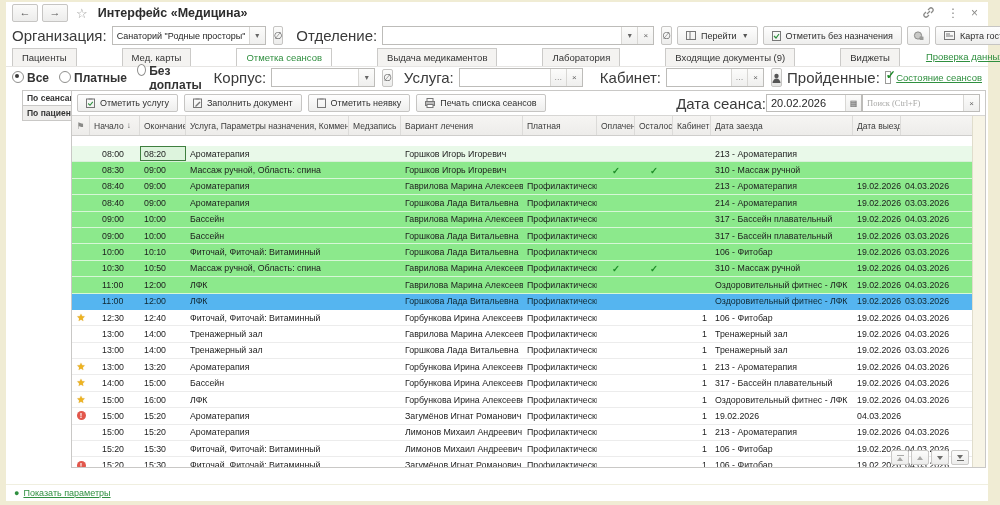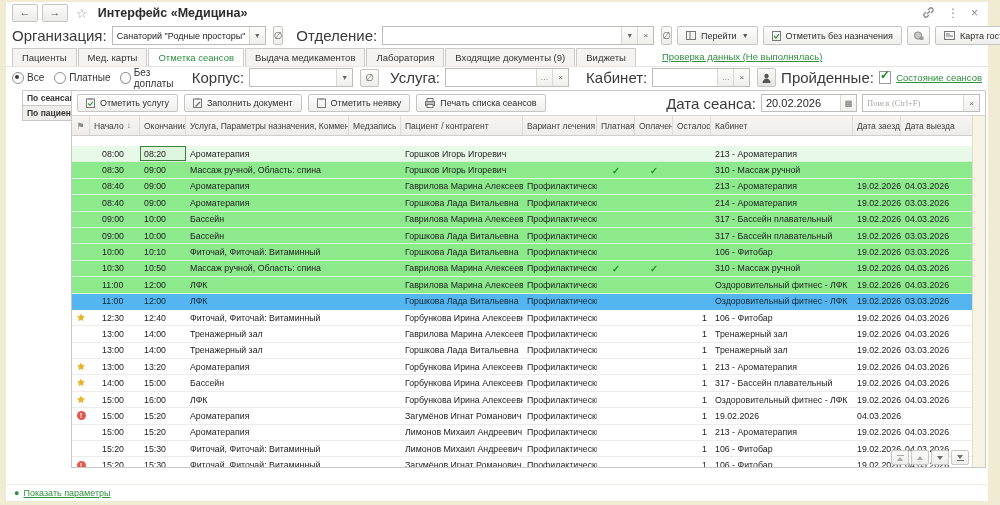--- a/index.html
+++ b/index.html
@@ -53,38 +53,38 @@
   .tabs-row{height:19px;display:flex;align-items:flex-end;padding:0 6px;}
   .tab{
     border:1px solid #cbcac8;border-bottom:none;background:#f4f3f1;color:#333;
     font-size:9.5px;padding:3px 9px 3px 9px;margin-right:1px;white-space:nowrap;
   }
   .tab.active{background:#fff;color:#2f8f3f;}
   .g-link{color:#2f8f3f;text-decoration:underline;font-size:9.5px;white-space:nowrap;}
   .tabs-row .g-link{margin-left:25px;align-self:center;}
   
   .filter-row{height:21px;display:flex;align-items:center;padding:0 6px;gap:5px;border-top:1px solid #e6e5e3;}
-  .radio-item{display:flex;align-items:center;gap:3px;font-size:10px;color:#333;}
+  .radio-item{display:flex;gap:3px;font-size:12px;color:#333;font-weight:bold;}
   .radio{width:10px;height:10px;border:1px solid #8f8f8d;border-radius:50%;background:#fff;position:relative;}
   .radio.sel::after{content:"";position:absolute;left:2px;top:2px;width:4px;height:4px;border-radius:50%;background:#3b3b3b;}
   .cb{width:11px;height:11px;border:1px solid #9a9a98;background:#fff;position:relative;}
   .cb .tick{position:absolute;left:0px;top:-4px;color:#1d8a27;font-size:12px;font-weight:bold;display:none;}
   .cb.checked .tick{display:block;}
   
   .workspace{flex:1;position:relative;}
   .side-tabs{position:absolute;left:16px;top:2px;width:63px;font-weight:bold;}
   .side-tab{border:1px solid #c9c8c6;background:#efeeec;color:#333;font-size:8.5px;padding:2px 4px;margin-bottom:-1px;white-space:nowrap;}
   .side-tab.active{background:#fff;}
   .panel{
     position:absolute;left:65px;right:2px;top:2px;bottom:16px;
     border:1px solid #c9c8c6;background:#fff;display:flex;flex-direction:column;
   }
   .panel-toolbar{height:24px;display:flex;align-items:center;gap:6px;padding:0 5px;}
   .panel-toolbar .btn{height:18px;}
-  .tb-right{margin-left:auto;display:flex;align-items:center;gap:5px;justify-content:center;}
+  .tb-right{margin-left:auto;display:flex;align-items:center;justify-content:center;}
   .date-field{display:flex;align-items:stretch;border:1px solid #bdbcb9;height:16px;background:#fff;}
   .date-field input{border:none;outline:none;width:70px;font-size:11px;padding:0 4px;color:#1f1f1f;font-family:Liberation Sans, sans-serif;}
   .search-field{display:flex;align-items:stretch;border:1px solid #bdbcb9;height:16px;background:#fff;}
   .search-field input{border:none;outline:none;width:92px;font-size:8.5px;padding:0 4px;color:#1f1f1f;font-family:Liberation Serif, serif;}
   .search-field input::placeholder{color:#a8a8a6;}
   
   .grid{flex:1;position:relative;overflow:hidden;border-top:1px solid #d7d6d4;}
   .grid-inner{position:absolute;left:0;top:0;right:12px;bottom:0;}
   .vscroll{position:absolute;right:0;top:0;bottom:0;width:12px;background:#f7f4e6;border-left:1px solid #e0ddcc;}
   .grid{--cols:18px 50px 46px 163px 52px 122px 74px 38px 38px 38px 142px 48px minmax(40px,1fr);}
@@ -201,21 +201,21 @@
             <line x1="2" y1="3" x2="6" y2="3" stroke="#777"></line>
             <line x1="2" y1="5" x2="9" y2="5" stroke="#777"></line>
           </svg>
         <span>Карта пациента</span>
       </button>
 
     </div>
   </div>
 
   <div class="tabs-row">
-    <div id="tabs-list" style="display:flex;align-items:flex-end;">
+    <div id="tabs-list" style="display:flex;align-items:flex-end;gap:44px;">
         <div class="tab">Пациенты</div>
         <div class="tab">Мед. карты</div>
         <div class="tab active">Отметка сеансов</div>
         <div class="tab">Выдача медикаментов</div>
         <div class="tab">Лаборатория</div>
         <div class="tab">Входящие документы (9)</div>
         <div class="tab">Виджеты</div>
       </div>
     <a class="g-link">Проверка данных (Не выполнялась)</a>
   </div>
@@ -331,23 +331,20 @@
               <div class="hc">
                 <span>Окончание</span>
               </div>
               <div class="hc">
                 <span>Услуга, Параметры назначения, Комментарий</span>
               </div>
               <div class="hc">
                 <span>Медзапись</span>
               </div>
               <div class="hc">
-                <span>Пациент / контрагент</span>
-              </div>
-              <div class="hc">
                 <span>Вариант лечения</span>
               </div>
               <div class="hc">
                 <span>Платная</span>
               </div>
               <div class="hc">
                 <span>Оплачена</span>
               </div>
               <div class="hc">
                 <span>Осталось</span>

